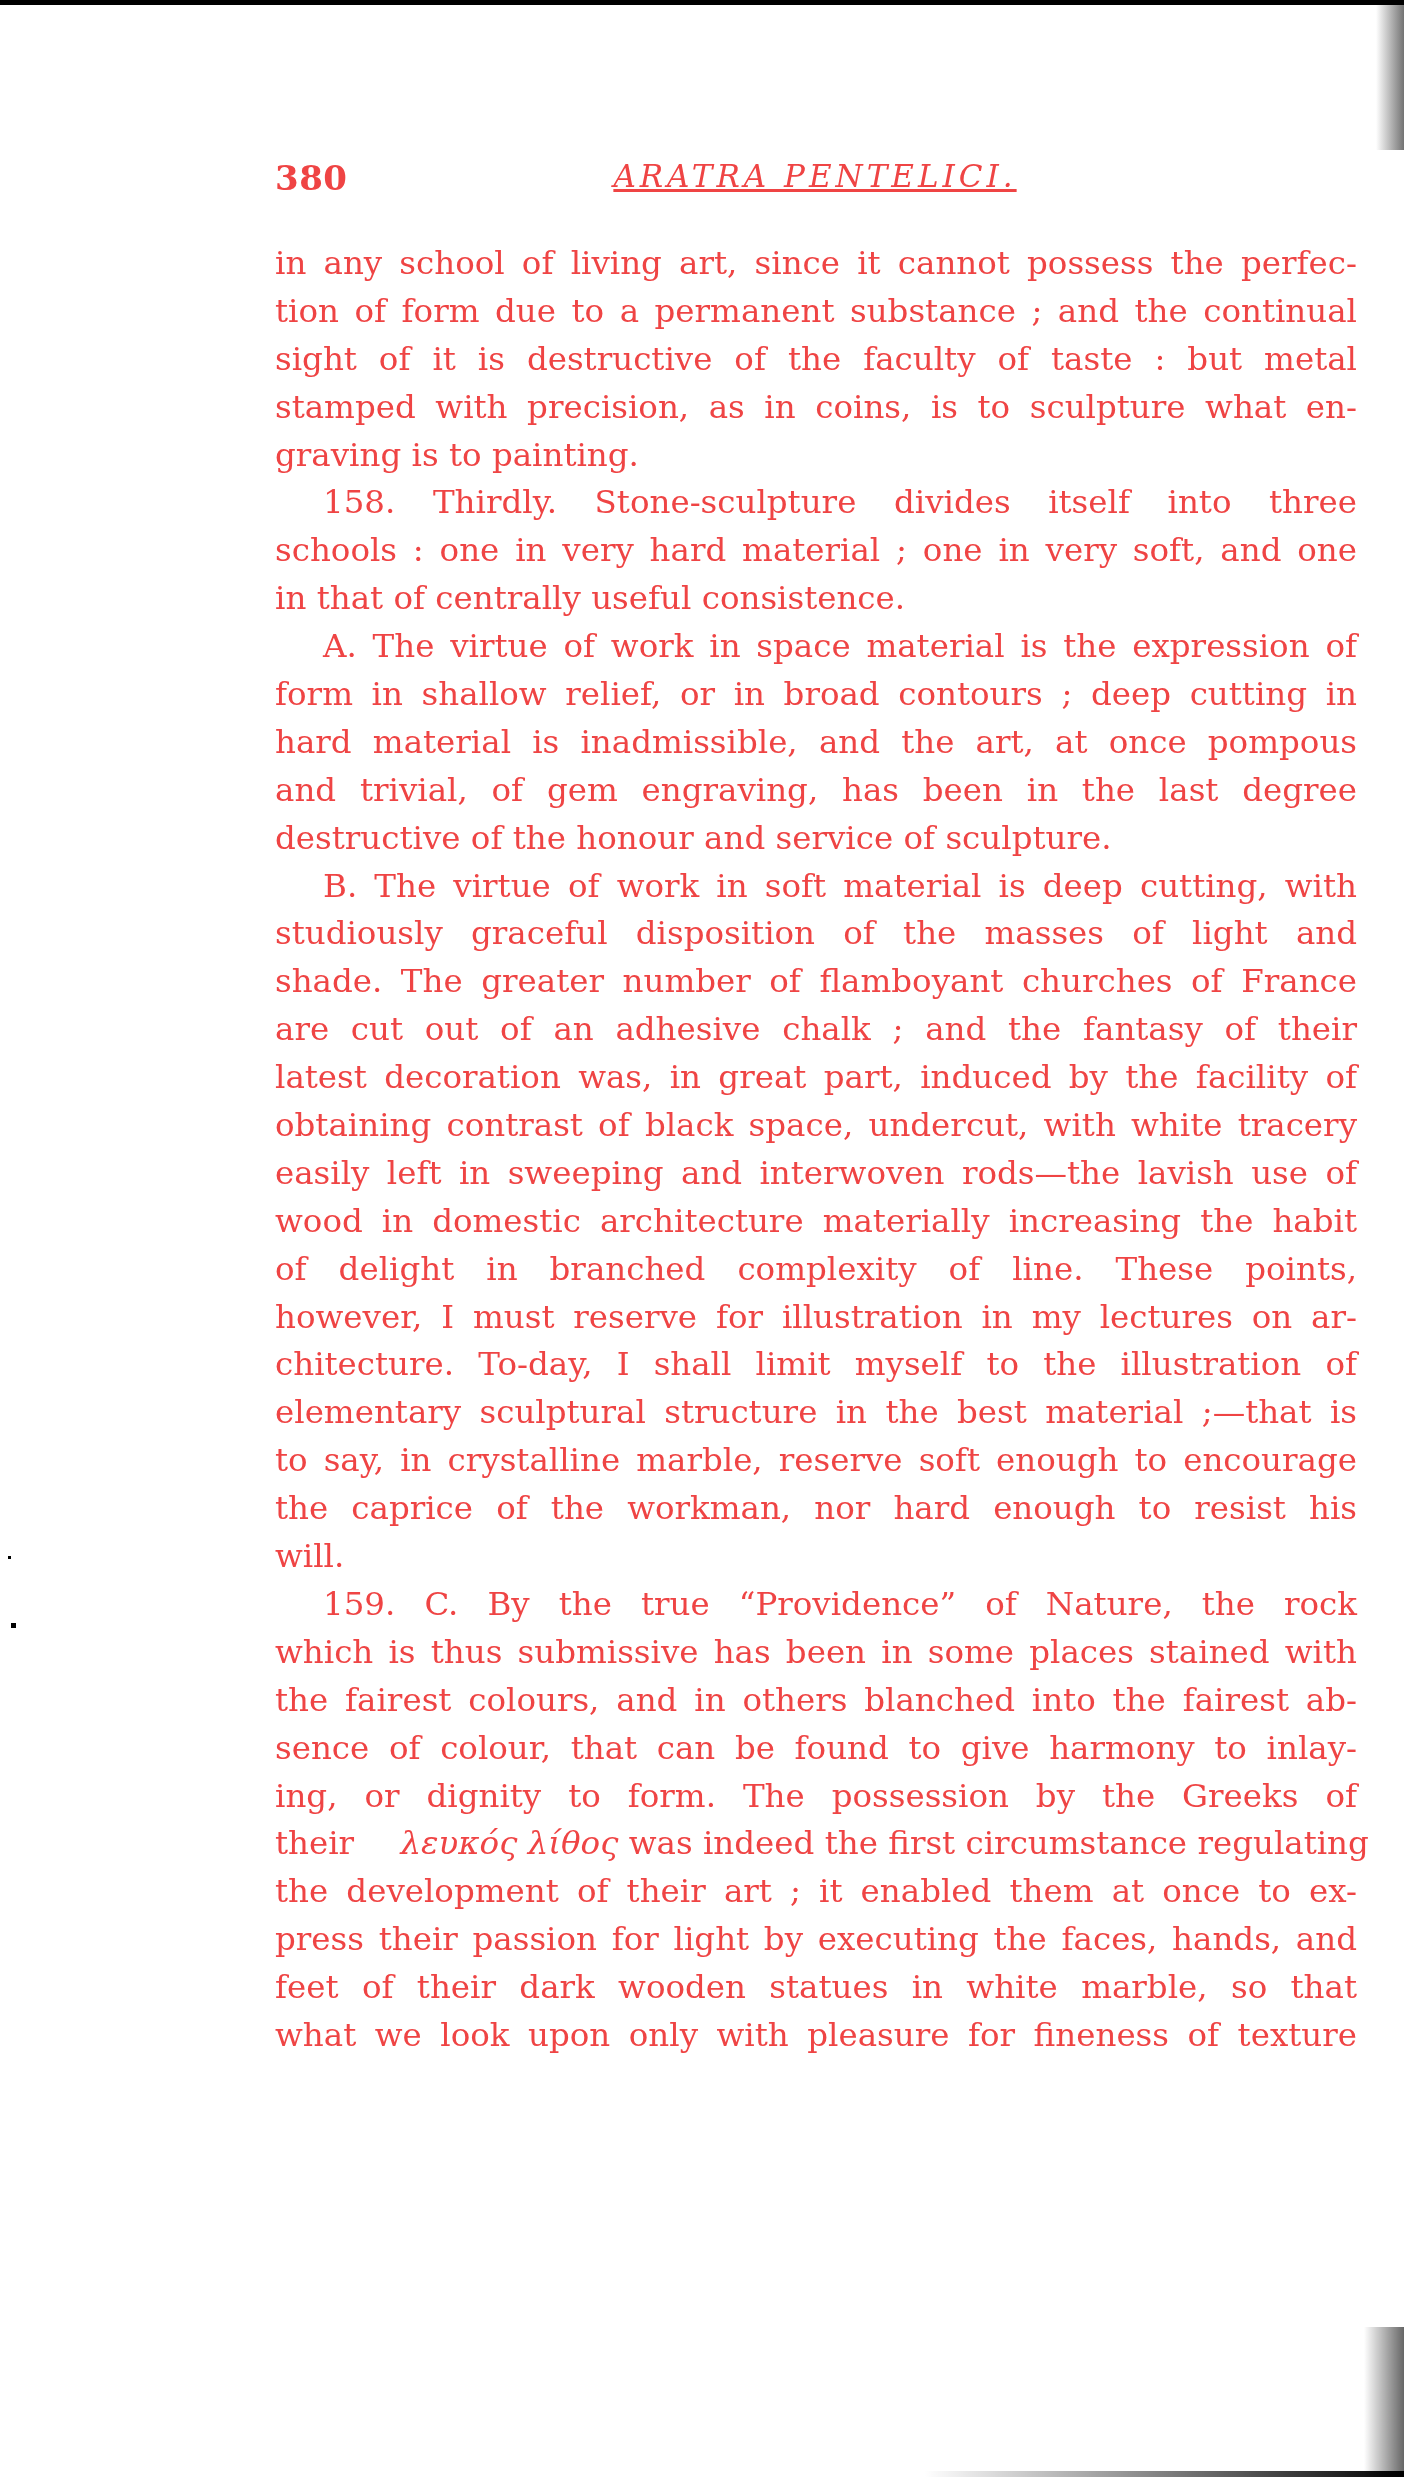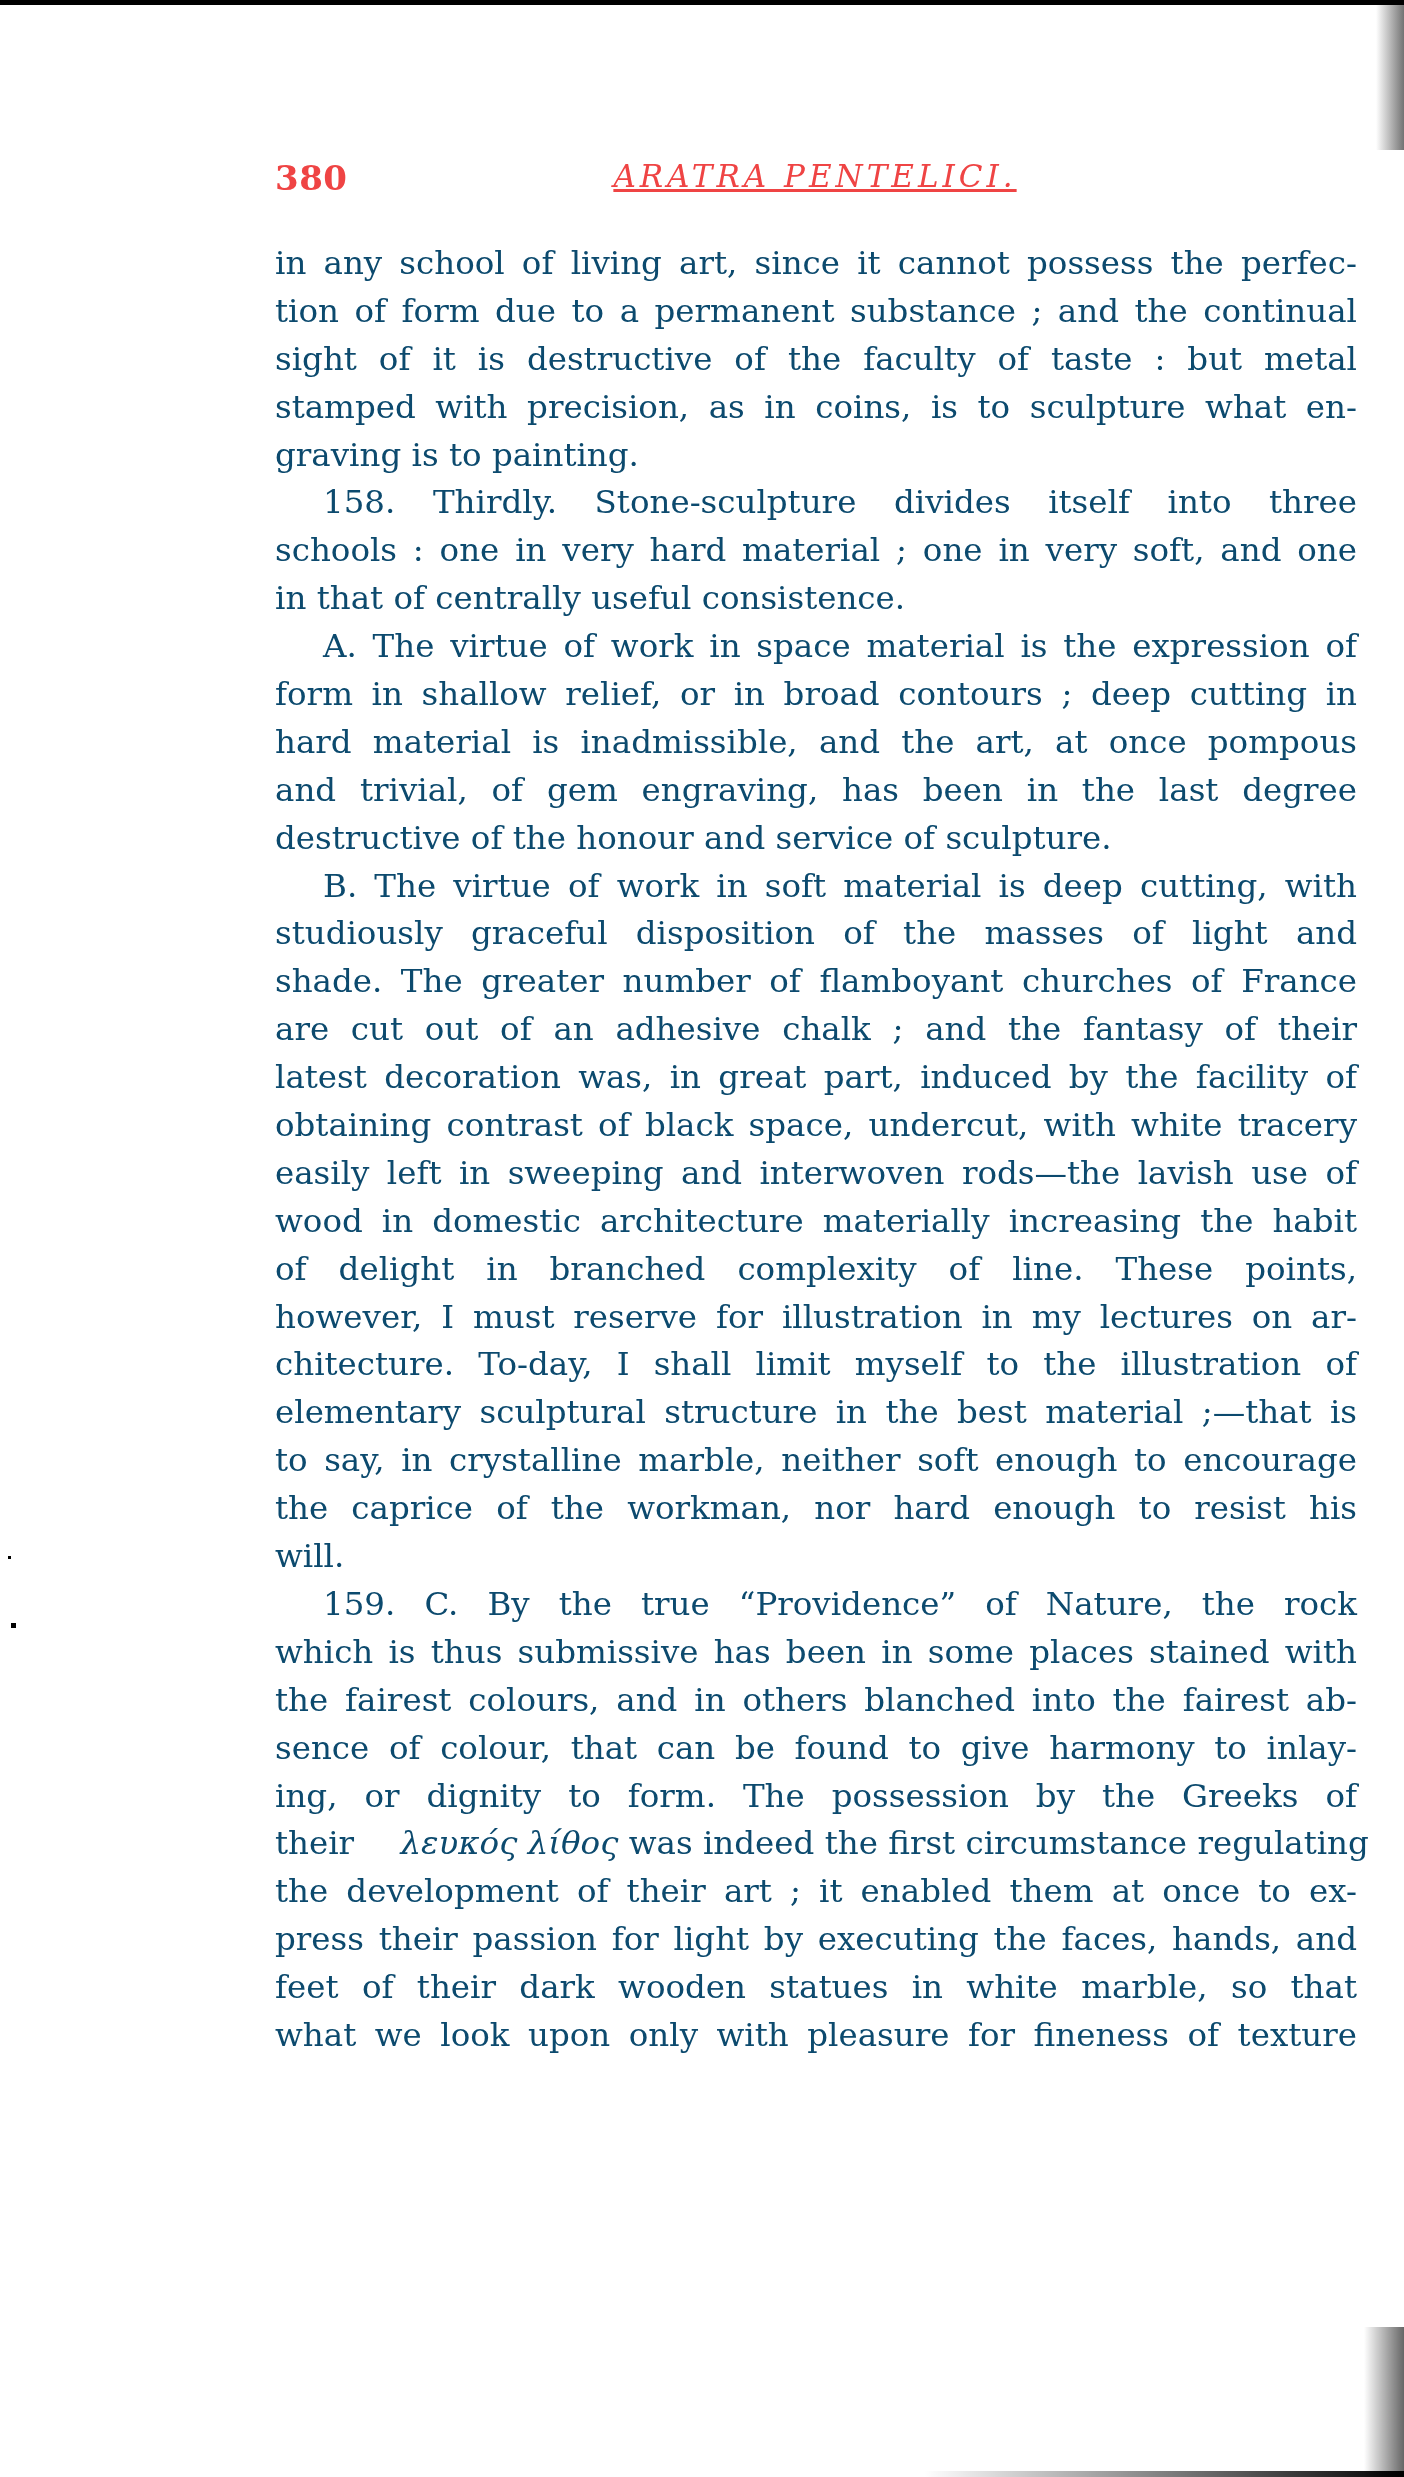--- a/index.html
+++ b/index.html
@@ -14,21 +14,21 @@
   .speck { position: absolute; background: #000; }
 
   .header { position: absolute; left: 275px; top: 158px; width: 1080px; height: 40px;
     font-family: "DejaVu Serif", "Liberation Serif", serif; color: #ef4444; }
   .page-number { position: absolute; left: 0; top: 0; font-size: 34px; font-weight: bold; letter-spacing: 0.5px; }
   .running-title { position: absolute; left: 0; width: 100%; text-align: center; top: 0;
     font-size: 31px; font-style: italic; letter-spacing: 4px; text-decoration: underline; }
 
   .body-text { position: absolute; left: 275px; top: 240px; width: 1082px;
     font-family: "DejaVu Serif", "Liberation Serif", serif; font-size: 32.5px; line-height: 47.9px;
-    color: #0c4a6e; }
+    color: #ef4444; }
   .line { display: block; white-space: nowrap; text-align: justify; text-align-last: justify; height: 47.9px; }
   .line.last { text-align-last: left; }
   .line.indent { padding-left: 48px; }
   .greek { font-style: italic; margin-left: 36px; }
 </style>
 </head>
 <body>
 
 <div class="top-edge"></div>
 <div class="right-edge-top"></div>
@@ -68,21 +68,21 @@
     <span class="line">shade. The greater number of flamboyant churches of France</span>
     <span class="line">are cut out of an adhesive chalk ; and the fantasy of their</span>
     <span class="line">latest decoration was, in great part, induced by the facility of</span>
     <span class="line">obtaining contrast of black space, undercut, with white tracery</span>
     <span class="line">easily left in sweeping and interwoven rods—the lavish use of</span>
     <span class="line">wood in domestic architecture materially increasing the habit</span>
     <span class="line">of delight in branched complexity of line. These points,</span>
     <span class="line">however, I must reserve for illustration in my lectures on ar-</span>
     <span class="line">chitecture. To-day, I shall limit myself to the illustration of</span>
     <span class="line">elementary sculptural structure in the best material ;—that is</span>
-    <span class="line">to say, in crystalline marble, neither soft enough to encourage</span>
+    <span class="line">to say, in crystalline marble, reserve soft enough to encourage</span>
     <span class="line">the caprice of the workman, nor hard enough to resist his</span>
     <span class="line last">will.</span>
   </div>
   <div>
     <span class="line indent">159. C. By the true “Providence” of Nature, the rock</span>
     <span class="line">which is thus submissive has been in some places stained with</span>
     <span class="line">the fairest colours, and in others blanched into the fairest ab-</span>
     <span class="line">sence of colour, that can be found to give harmony to inlay-</span>
     <span class="line">ing, or dignity to form. The possession by the Greeks of</span>
     <span class="line"><span>their </span><span class="greek">λευκός λίθος</span><span> was indeed the first circumstance regulating</span></span>

